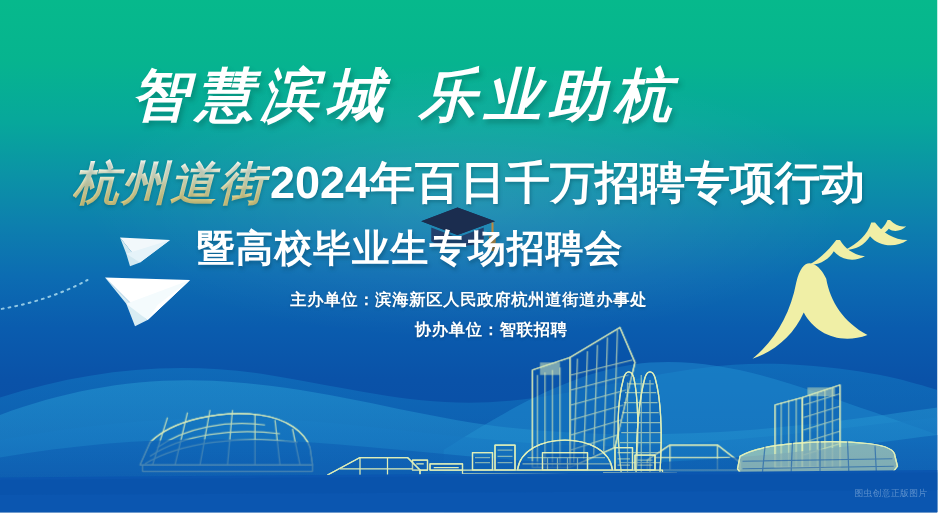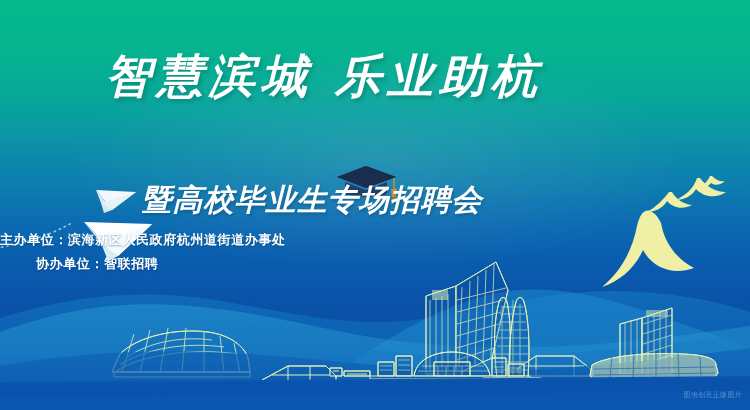--- a/index.html
+++ b/index.html
@@ -67,32 +67,31 @@
   }
   #line2 .bold{
     font-family:"Liberation Sans","DejaVu Sans",sans-serif;
     font-weight:700;font-size:36px;letter-spacing:0px;
     color:#ffffff;
     text-shadow:1px 2px 3px rgba(0,60,80,.35);
     vertical-align:1px;
   }
 
   #line3{
-    position:absolute;left:0;top:180px;width:624px;
+    position:absolute;left:16px;top:180px;width:624px;
     text-align:center;white-space:nowrap;
     font-family:"Liberation Sans","DejaVu Sans",sans-serif;
     font-weight:700;font-size:30px;letter-spacing:1px;
     color:#ffffff;
     text-shadow:1px 2px 3px rgba(0,55,80,.35);
     line-height:40px;
-    font-style:italic;
   }
 
   .org{
-    position:absolute;left:0;width:750px;
+    position:absolute;left:0;width:750px;text-align:center;
     font-family:"Liberation Sans","DejaVu Sans",sans-serif;
     font-weight:700;font-size:13px;letter-spacing:.6px;
     color:#ffffff;white-space:nowrap;
     text-shadow:0 1px 2px rgba(0,50,80,.45);
   }
   #org1{top:231px;}
   #org2{top:255px;padding-left:36px;}
 
   
   #watermark{
@@ -327,20 +326,23 @@
       <path d="M392,197 L396,197 L395,201 L393,201 Z" fill="#a8742f"></path>
     </g>
   </svg>
 
   <div class="content">
 
     <div id="slogan" class="cal-line">
       <span>智慧滨城</span><span class="gap"></span><span>乐业助杭</span>
     </div>
 
+    <div id="line2">
+      <span class="brush">杭州道街</span><span class="bold">2024年百日千万招聘专项行动</span>
+    </div>
 
     <div id="line3">暨高校毕业生专场招聘会</div>
 
     <div id="org1" class="org">主办单位：滨海新区人民政府杭州道街道办事处</div>
     <div id="org2" class="org">协办单位：智联招聘</div>
 
     <div id="watermark">图虫创意正版图片</div>
   </div>
 
 </div>

